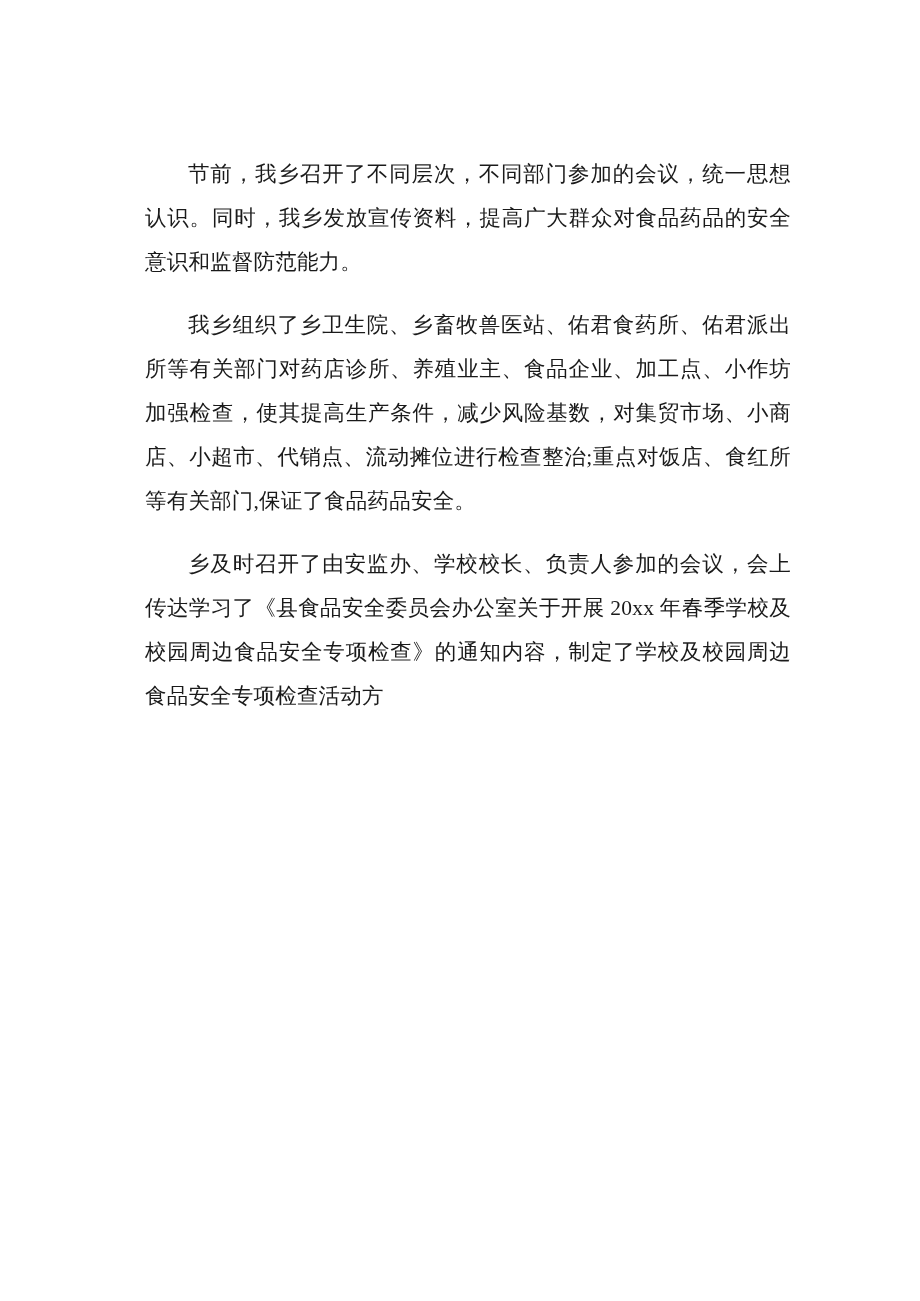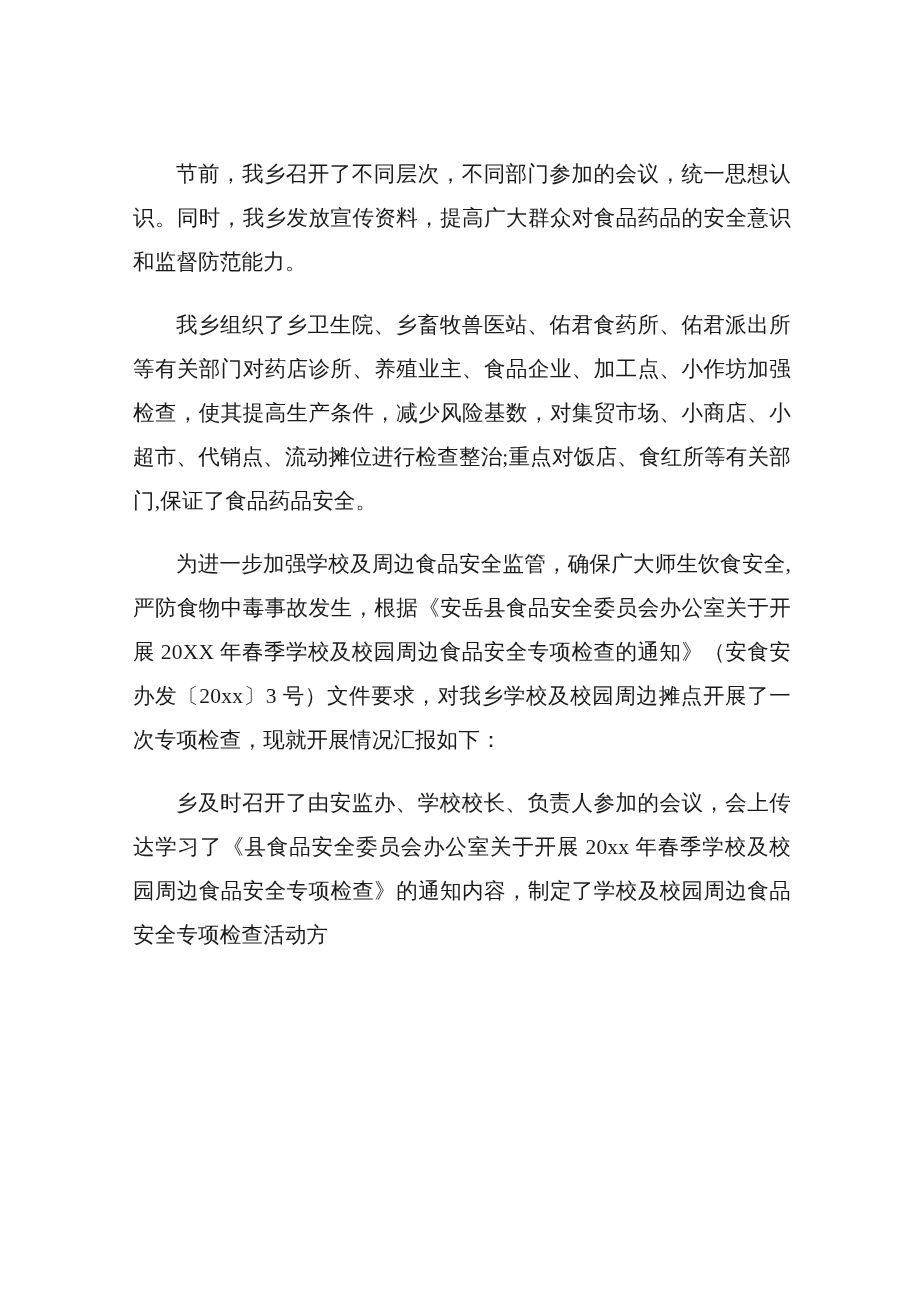--- a/index.html
+++ b/index.html
@@ -23,21 +23,21 @@
   }
 
   #doc-body {
     position: absolute;
     left: 133px;
     top: 152px;
     width: 658px;
   }
 
   .para {
-    margin: 0 0 19px 0;
+    margin: 0 0 19px 12px;
     padding: 0;
     text-indent: 2em;
     font-size: 21.5px;
     line-height: 44px;
     color: #1a1a1a;
     text-align: justify;
     text-justify: inter-ideograph;
     letter-spacing: 0.2px;
     word-break: break-all;
     font-family: "Liberation Serif", "DejaVu Serif", serif;
@@ -48,16 +48,15 @@
     margin-bottom: 0;
   }
 </style>
 </head>
 <body>
 
 <div id="page">
   <div id="doc-body">
     <p class="para">节前，我乡召开了不同层次，不同部门参加的会议，统一思想认识。同时，我乡发放宣传资料，提高广大群众对食品药品的安全意识和监督防范能力。</p>
     <p class="para">我乡组织了乡卫生院、乡畜牧兽医站、佑君食药所、佑君派出所等有关部门对药店诊所、养殖业主、食品企业、加工点、小作坊加强检查，使其提高生产条件，减少风险基数，对集贸市场、小商店、小超市、代销点、流动摊位进行检查整治;重点对饭店、食红所等有关部门,保证了食品药品安全。</p>
-    <p class="para">为进一步加强学校及周边食品安全监管，确保广大师生饮食安全,严防食物中毒事故发生，根据《安岳县食品安全委员会办公室关于开展 20XX 年春季学校及校园周边食品安全专项检查的通知》（安食安办发〔20xx〕3 号）文件要求，对我乡学校及校园周边摊点开展了一次专项检查，现就开展情况汇报如下：</p>
     <p class="para">乡及时召开了由安监办、学校校长、负责人参加的会议，会上传达学习了《县食品安全委员会办公室关于开展 20xx 年春季学校及校园周边食品安全专项检查》的通知内容，制定了学校及校园周边食品安全专项检查活动方</p>
   </div>
 </div>
 
 </body></html>

